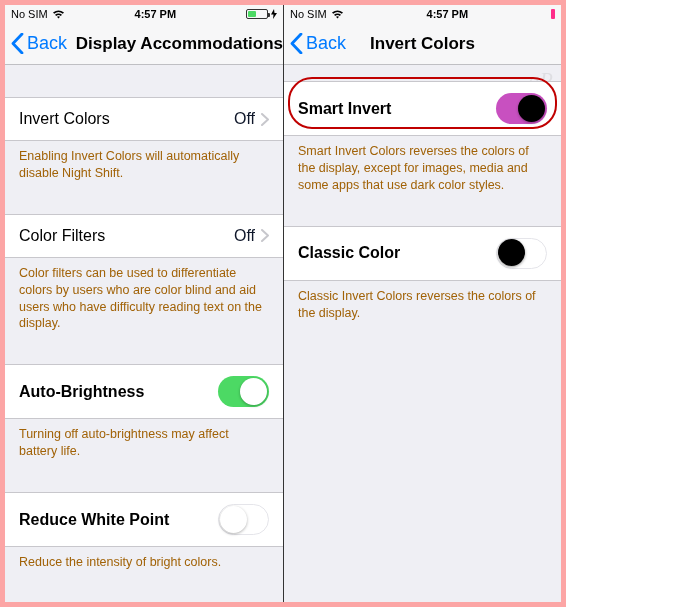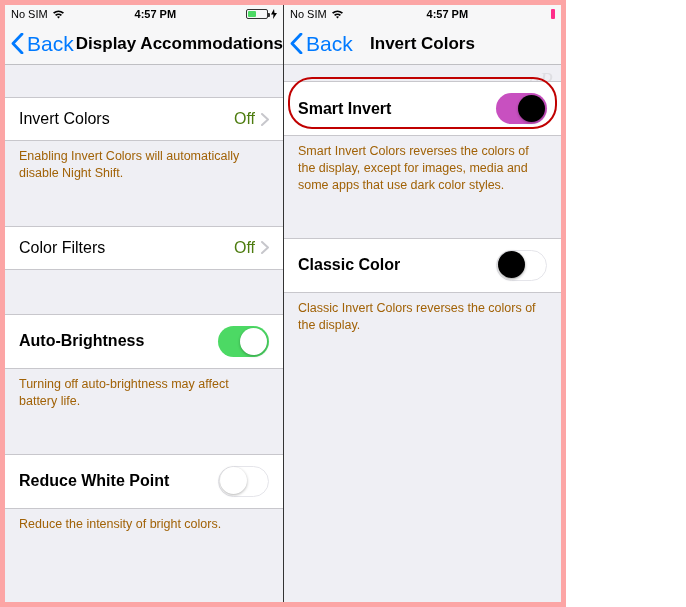--- a/index.html
+++ b/index.html
@@ -44,36 +44,36 @@
     border-bottom: 1px solid #bfbfc3;
     display: flex;
     align-items: center;
     position: relative;
     padding: 0 6px;
   }
   .back-btn {
     display: flex;
     align-items: center;
     color: #007aff;
-    font-size: 21px;
+    font-size: 18px;
     cursor: pointer;
     z-index: 2;
   }
   .nav-title {
     position: absolute;
     left: 0; right: 0;
     text-align: center;
     font-size: 17px;
     font-weight: 600;
     color: #000;
     pointer-events: none;
   }
   .nav-title.left-shift { text-align: right; padding-left: 70px; }
   .content { flex: 1; overflow-y: hidden; }
-  .group { margin-top: 44px; }
+  .group { margin-top: 32px; }
   .group:first-child { margin-top: 32px; }
   .row {
     background: #fff;
     border-top: 1px solid #c8c7cc;
     border-bottom: 1px solid #c8c7cc;
     padding: 11px 14px;
     display: flex;
     align-items: center;
     justify-content: space-between;
     min-height: 44px;
@@ -84,21 +84,21 @@
     font-weight: 400;
   }
   .row-label.bold { font-weight: 600; }
   .row-right {
     display: flex;
     align-items: center;
     gap: 6px;
   }
   .value-text {
     font-size: 16px;
-    color: #4d7c0f;
+    color: #0f172a;
   }
   .footer-text {
     font-size: 12.5px;
     color: #a16207;
     padding: 7px 14px 0 14px;
     line-height: 1.35;
   }
   .toggle {
     width: 51px;
     height: 31px;
@@ -198,20 +198,21 @@
       <div class="group">
         <div class="row">
           <span class="row-label">Color Filters</span>
           <div class="row-right">
             <span class="value-text">Off</span>
             <svg width="8" height="13" viewBox="0 0 8 13">
                 <path d="M1 1 L7 6.5 L1 12" stroke="#c7c7cc" stroke-width="2" fill="none" stroke-linecap="round" stroke-linejoin="round"></path>
               </svg>
           </div>
         </div>
+        <div class="footer-text">Color filters can be used to differentiate colors by users who are color blind and aid users who have difficulty reading text on the display.</div>
       </div>
       <div class="group">
         <div class="row">
           <span class="row-label bold">Auto-Brightness</span>
           <div class="toggle on-green">
               <div class="knob"></div>
             </div>
         </div>
         <div class="footer-text">Turning off auto-brightness may affect battery life.</div>
       </div>

